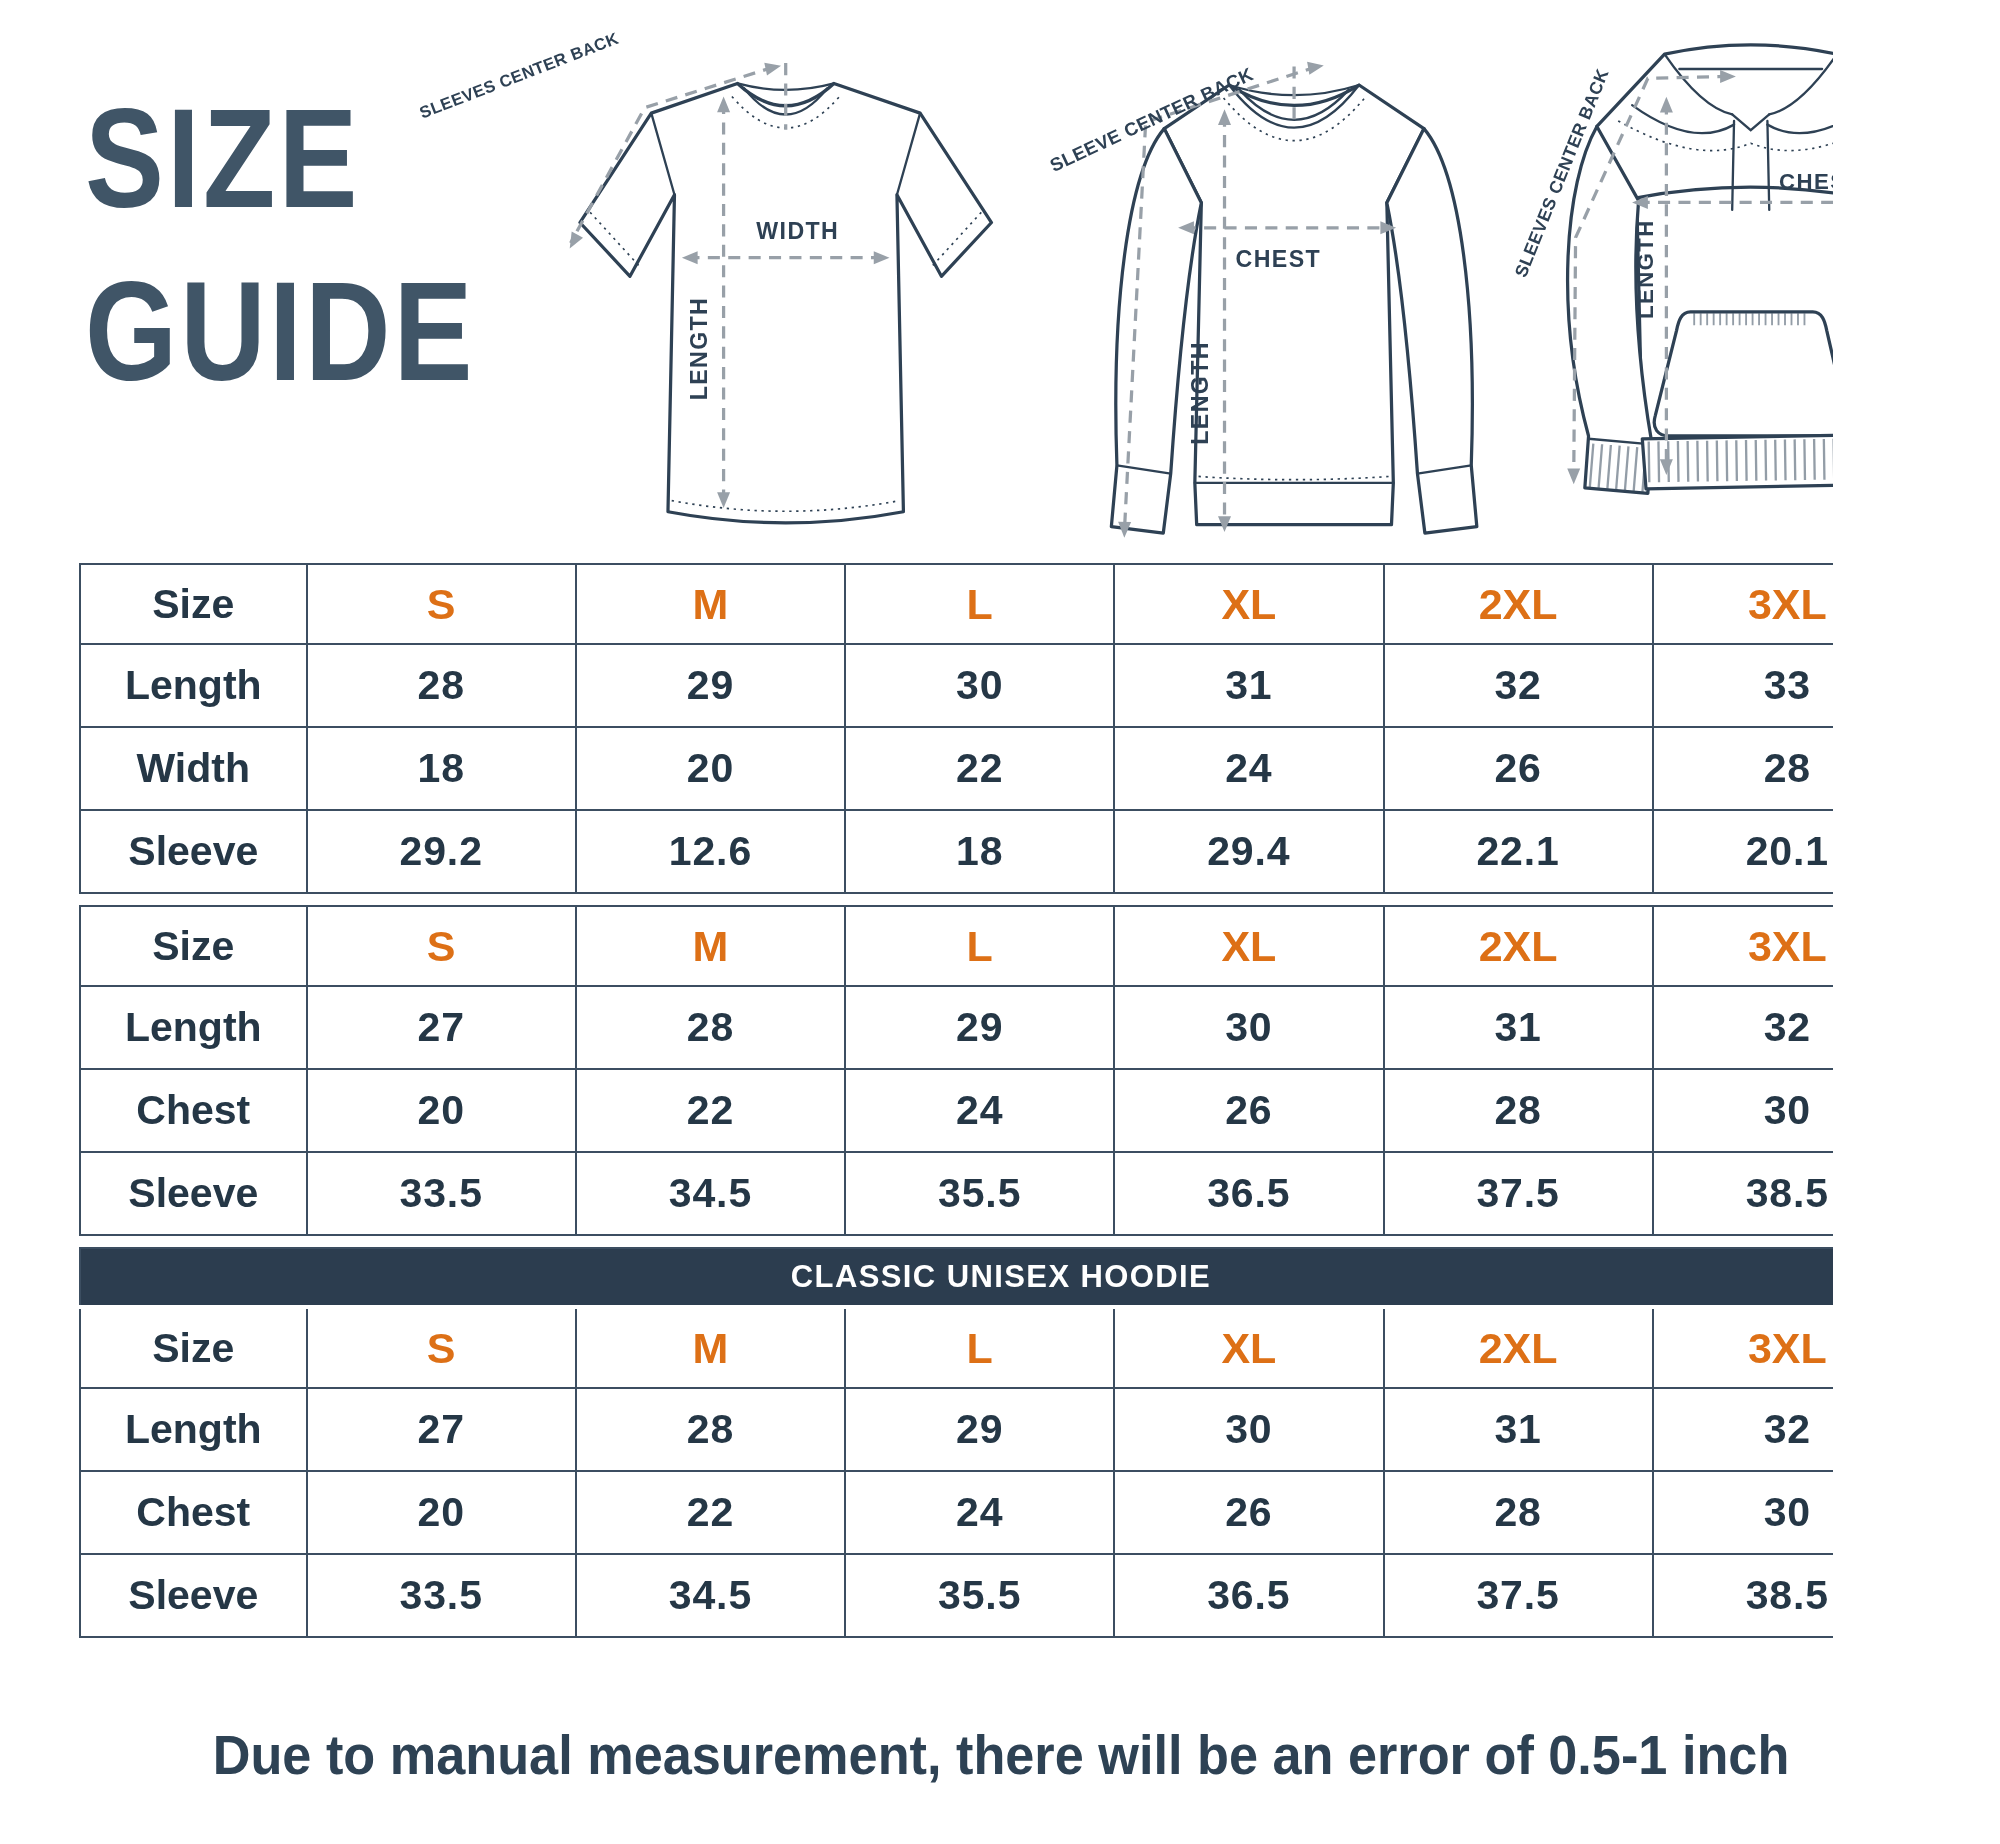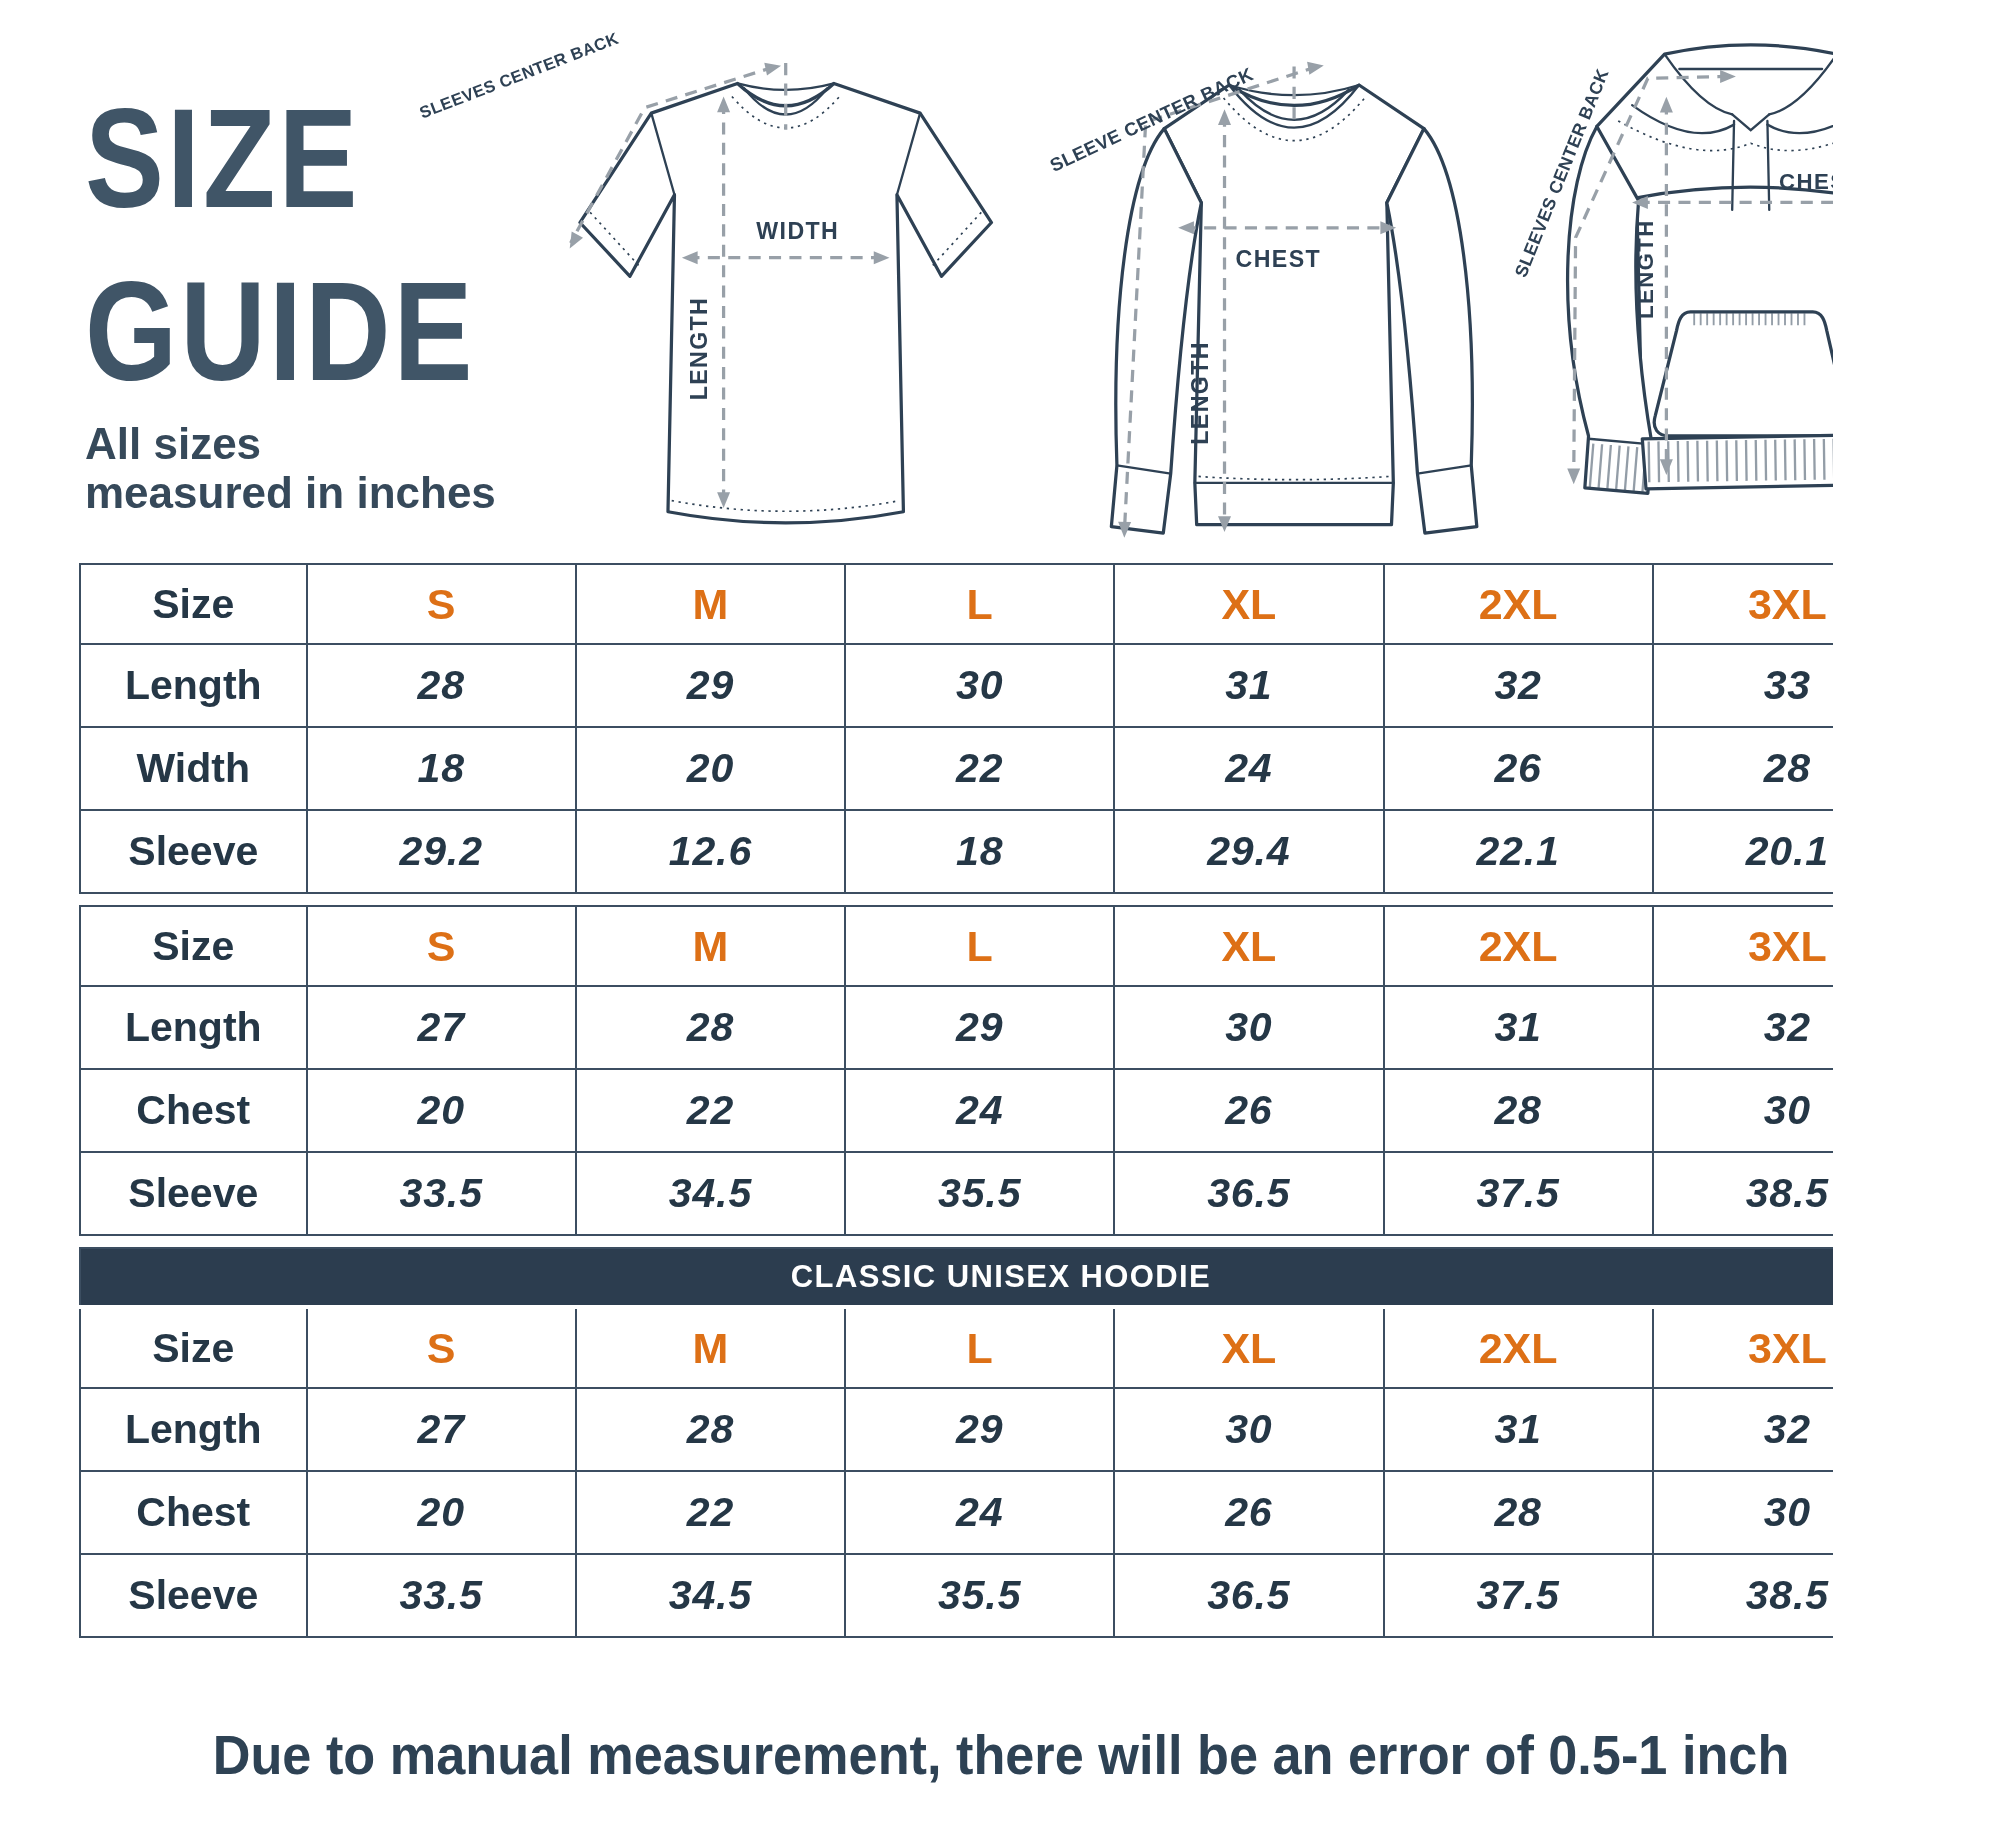--- a/index.html
+++ b/index.html
@@ -32,39 +32,35 @@
   table.size-table{width:100%;border-collapse:collapse;table-layout:fixed;}
   table.size-table td{border:2.8px solid #3c4e61;text-align:center;vertical-align:middle;
                       font-family:"Liberation Sans","DejaVu Sans",sans-serif;}
   col.c0{width:12.3%;} col.c{width:14.6166%;}
   tr.thead td{background:#2c3d4f;color:#ffffff;font-weight:bold;font-size:31px;
               letter-spacing:1.4px;height:54px;border-bottom:4.6px solid #ffffff;}
   tr.sizerow td{height:76px;}
   tr.datarow td{height:79px;}
   td.rowlabel{font-size:41px;font-weight:bold;color:#253746;}
   td.sz{font-size:43px;font-weight:bold;color:#dd7016;}
-  td.val{font-size:41px;font-weight:bold;color:#253746;letter-spacing:0.9px;font-style:italic;}
+  td.val{font-size:41px;font-weight:bold;color:#253746;letter-spacing:0.9px;}
 
   
   .footnote{position:absolute;left:79px;top:1723px;width:1844px;text-align:center;
             color:#2e4254;font-weight:bold;font-size:55px;transform:scaleX(0.95);
             transform-origin:center top;white-space:nowrap;}
 </style>
 </head>
 <body>
 
 <div id="stage">
 
   <div class="main-title">
     <div>SIZE</div>
     <div>GUIDE</div>
-  </div>
-  <div class="subtitle">
-    <div>All sizes</div>
-    <div>measured in inches</div>
   </div>
 
   <div class="diagram" style="left:408px;top:26px;width:659px;height:533px;">
     <svg width="659" height="533" viewBox="0 0 710 575">
 
       <path class="outline" d="M 355,62 L 262,94 L 185,212 L 239,270 L 287,182 L 280,524 Q 407,548 534,524 L 527,182 L 575,270 L 629,212 L 552,94 L 459,62 Q 407,110 355,62 Z"></path>
 
       <path class="thin" d="M 355,62 Q 407,76 459,62"></path>
       <path class="thin" d="M 362,67 Q 407,124 452,67"></path>
       <path class="stitch" d="M 349,76 Q 407,144 465,76"></path>

